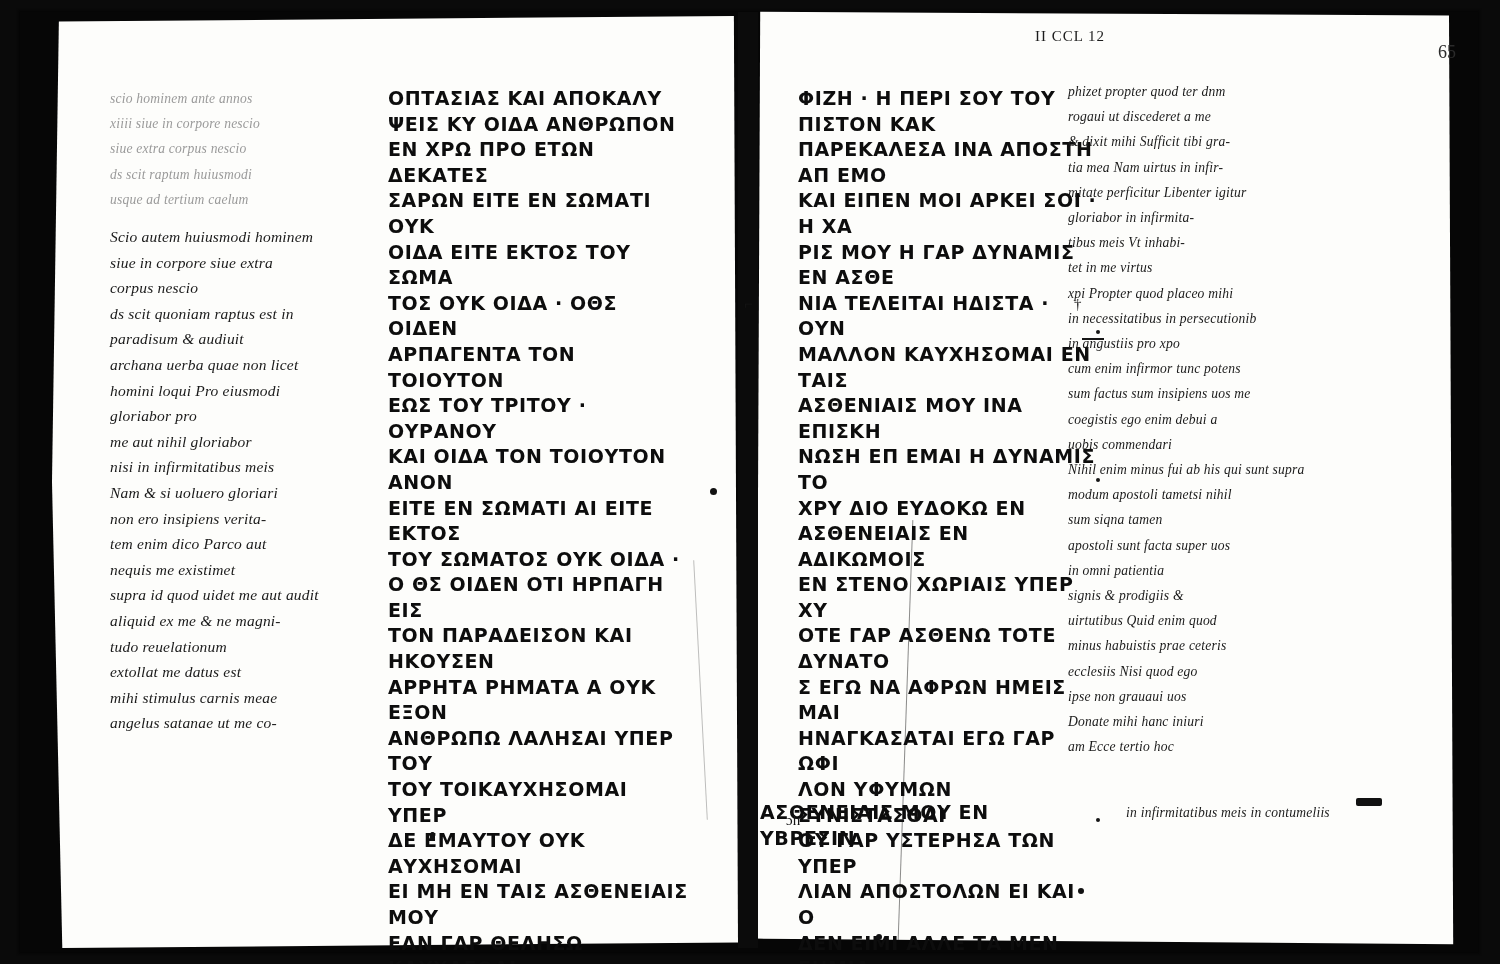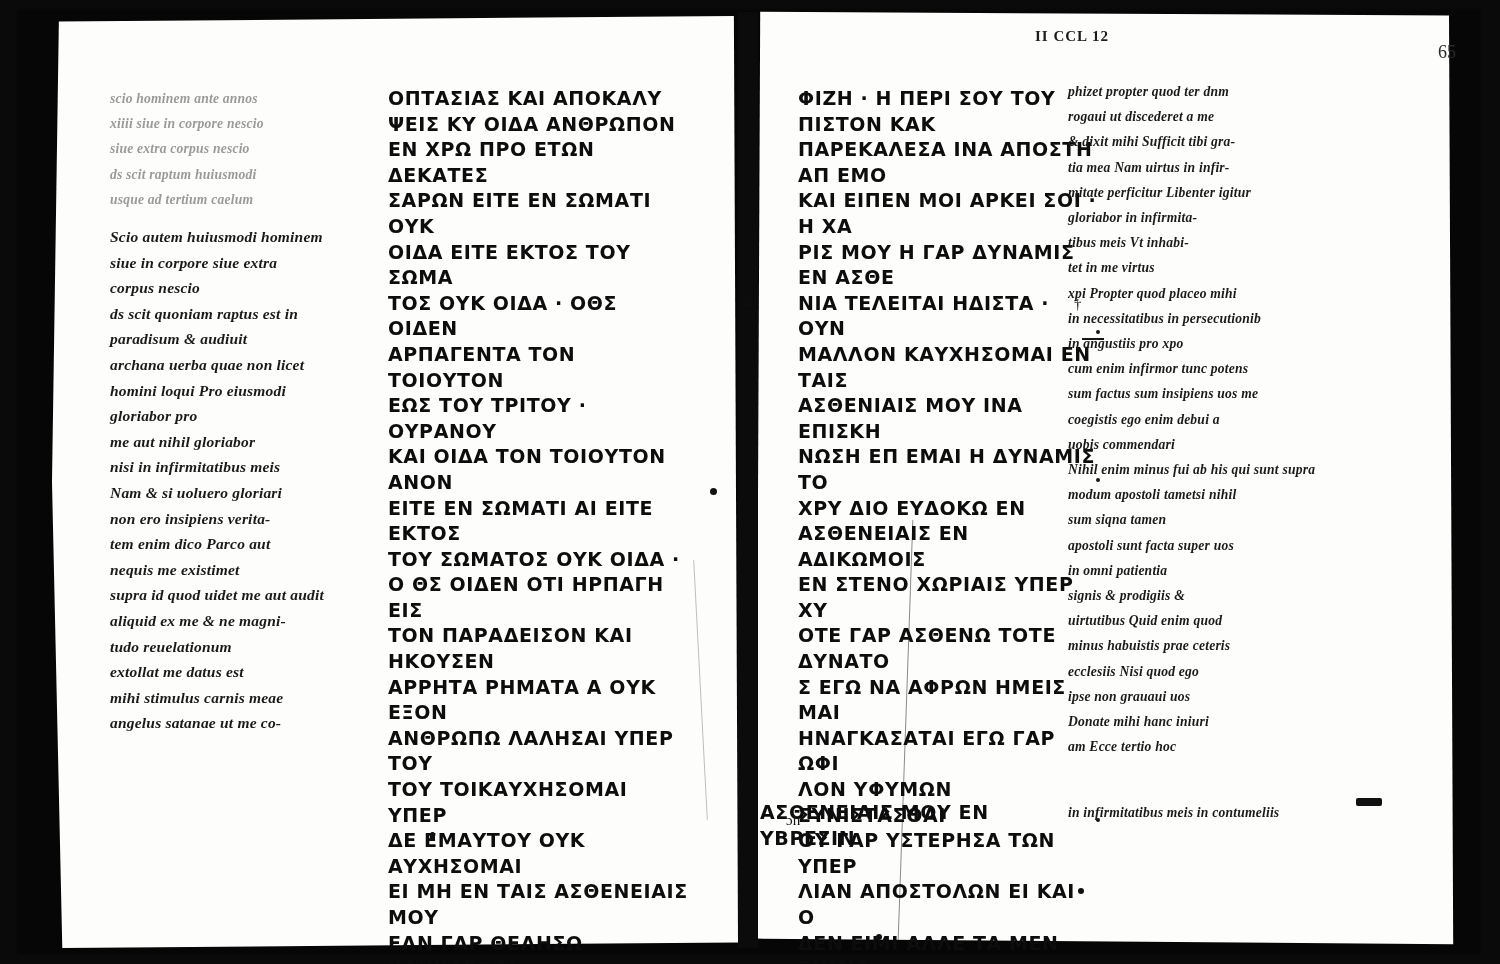--- a/index.html
+++ b/index.html
@@ -76,21 +76,20 @@
     position: absolute;
     white-space: pre-line;
   }
   .latin {
     font-family: "Liberation Serif", serif;
     font-style: italic;
     color: #1a1a1a;
     font-size: 15.5px;
     line-height: 25.6px;
     letter-spacing: 0.2px;
-    font-weight: bold;
   }
   .latin.small {
     font-size: 13.6px;
     line-height: 25.2px;
   }
   .greek {
     font-family: "DejaVu Sans", sans-serif;
     color: #0d0d0d;
     font-size: 19px;
     line-height: 25.6px;
@@ -103,34 +102,33 @@
 
   
   #latin-col-left  { left: 110px; top: 86px;  width: 260px; }
   #greek-col-left  { left: 388px; top: 86px;  width: 300px; }
   
   #greek-col-right { left: 798px; top: 86px;  width: 300px; }
   #latin-col-right { left: 1068px; top: 79px; width: 300px; }
 
   
   #greek-tail  { left: 760px; top: 800px; width: 300px; }
-  #latin-tail  { left: 1068px; top: 800px; width: 320px; }
+  #latin-tail  { left: 1068px; top: 800px; width: 320px; text-align: center; }
   #folio-number {
     position: absolute;
     right: 44px; top: 42px;
     font-size: 18px;
     color: #2a2a2a;
   }
   #shelfmark {
     position: absolute;
     left: 1035px; top: 28px;
     font-size: 15px;
     color: #1c1c1c;
     letter-spacing: 1px;
-    font-weight: bold;
   }
 
   
   .mark {
     position: absolute;
     font-family: "Liberation Serif", serif;
     color: #161616;
     font-size: 15px;
   }
   .dot {

